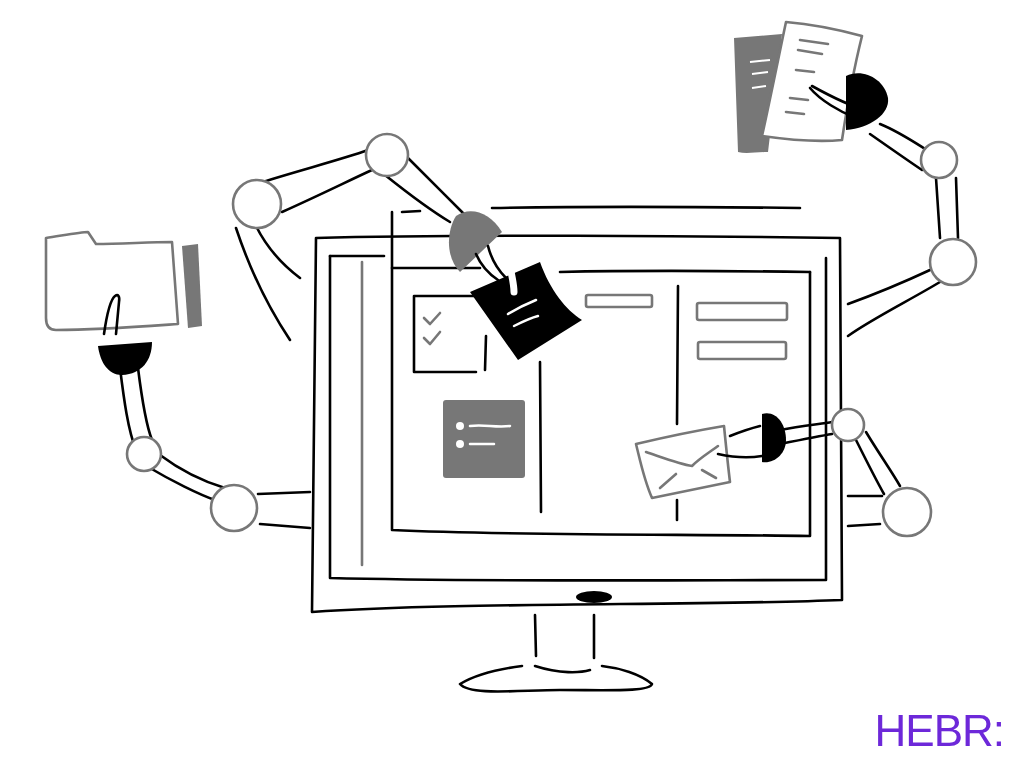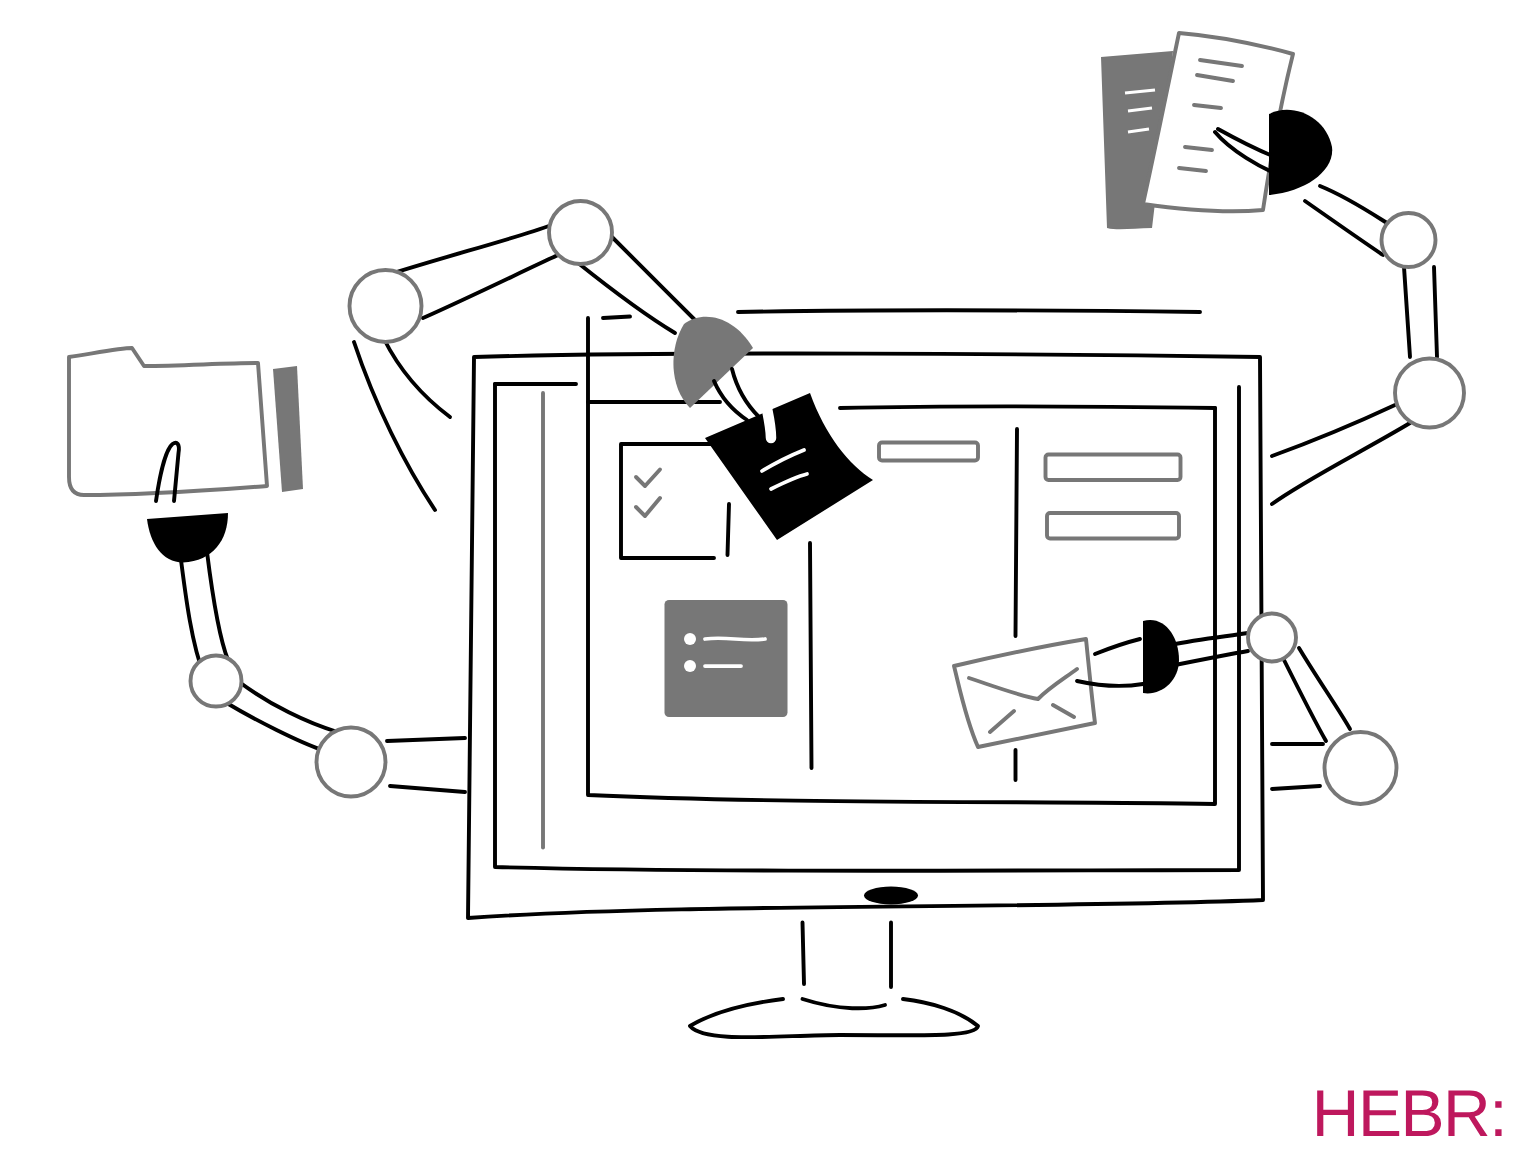--- a/index.html
+++ b/index.html
@@ -1,21 +1,21 @@
 <!DOCTYPE html>
 <html><head>
 <meta charset="utf-8">
 <style>
   html,body{margin:0;padding:0;background:#ffffff;}
   body{width:1024px;height:768px;position:relative;overflow:hidden;font-family:"Liberation Sans",sans-serif;}
   #art{position:absolute;left:0;top:0;width:1024px;height:768px;}
   .ink{fill:none;stroke:#000;stroke-width:2.6;stroke-linecap:round;stroke-linejoin:round;}
   .gray{fill:none;stroke:#777;stroke-width:2.6;stroke-linecap:round;stroke-linejoin:round;}
   .joint{fill:#fff;stroke:#777;stroke-width:2.6;}
-  .caption{position:absolute;right:20px;top:706px;font-family:"Liberation Sans",sans-serif;font-size:44px;font-weight:300;color:#be185d;letter-spacing:-1px;margin-top:12px;}
+  .caption{position:absolute;right:20px;top:706px;font-family:"Liberation Sans",sans-serif;font-size:44px;font-weight:300;color:#6d28d9;letter-spacing:-1px;}
 </style>
 </head>
 <body>
 
 <svg id="art" viewBox="0 0 1024 768" xmlns="http://www.w3.org/2000/svg">
 
   <g>
 
     <path class="ink" d="M316,238 C450,234 700,236 840,238 L842,600 C700,606 450,602 312,612 L316,238 Z"></path>
 

